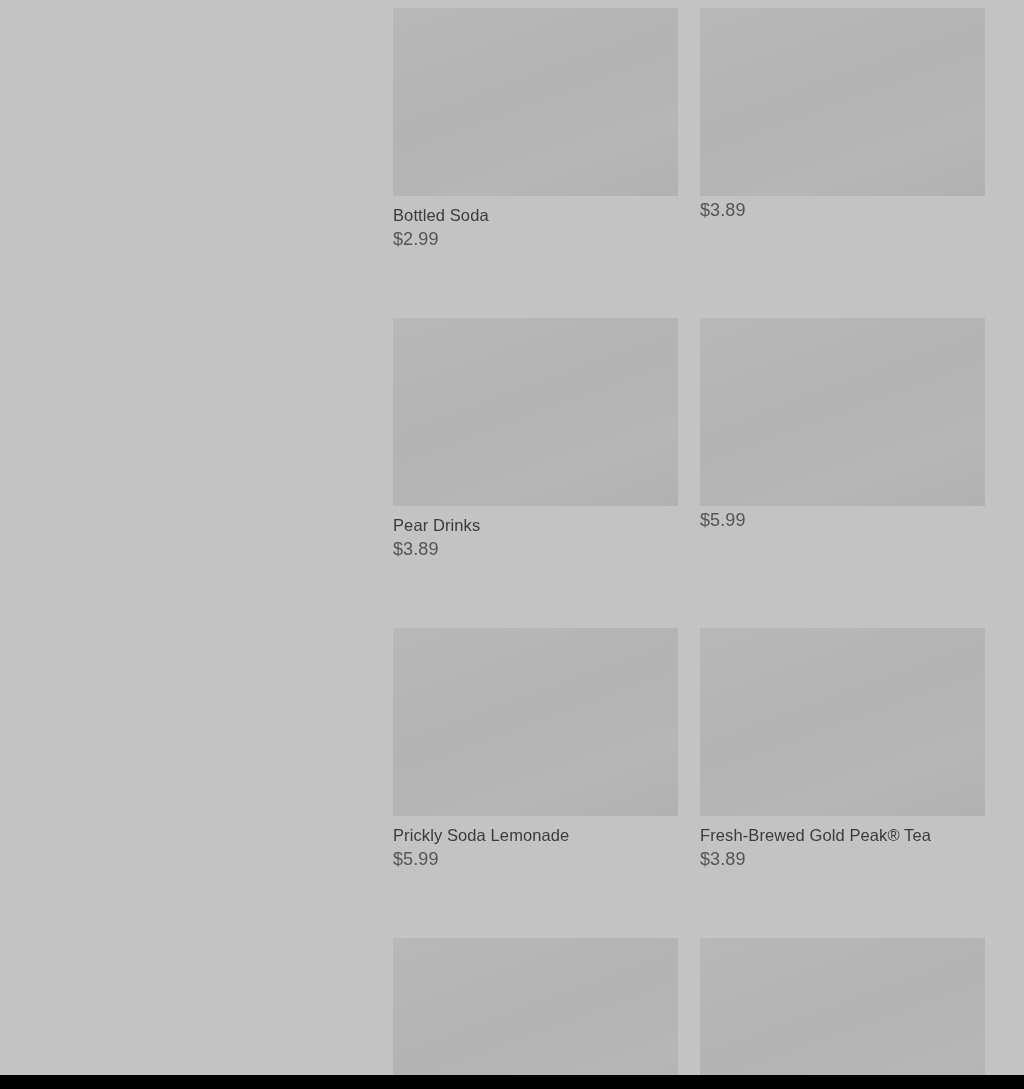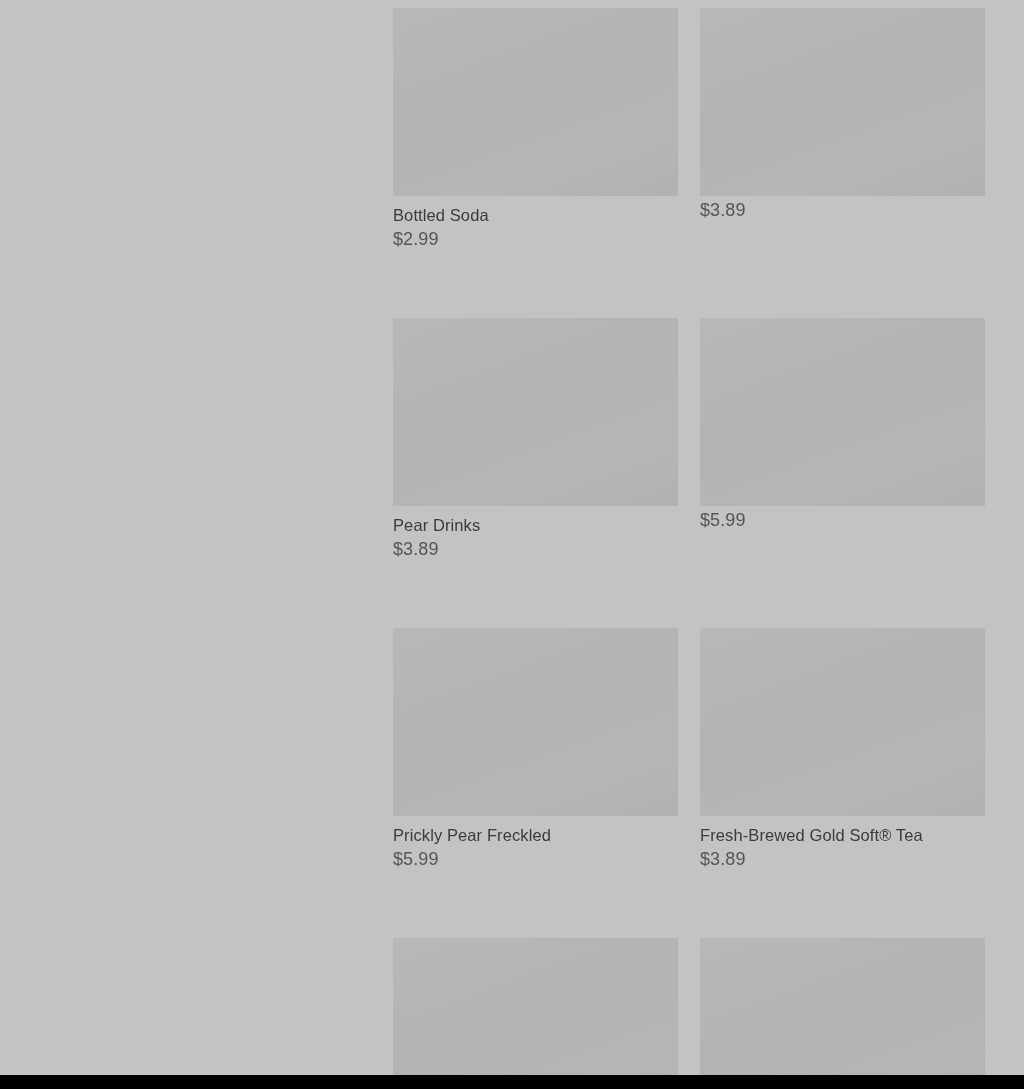--- a/index.html
+++ b/index.html
@@ -111,26 +111,26 @@
         <div class="product-thumb"></div>
         <div class="product-name">Pear Drinks</div>
         <div class="product-price">$3.89</div>
       </div>
       <div class="product-card">
         <div class="product-thumb"></div>
         <div class="product-price">$5.99</div>
       </div>
       <div class="product-card">
         <div class="product-thumb"></div>
-        <div class="product-name">Prickly Pear Freckled</div>
+        <div class="product-name">Prickly Soda Lemonade</div>
         <div class="product-price">$5.99</div>
       </div>
       <div class="product-card">
         <div class="product-thumb"></div>
-        <div class="product-name">Fresh-Brewed Gold Soft® Tea</div>
+        <div class="product-name">Fresh-Brewed Gold Peak® Tea</div>
         <div class="product-price">$3.89</div>
       </div>
       <div class="product-card">
         <div class="product-thumb"></div>
       </div>
       <div class="product-card">
         <div class="product-thumb"></div>
       </div>
     </div>
 

